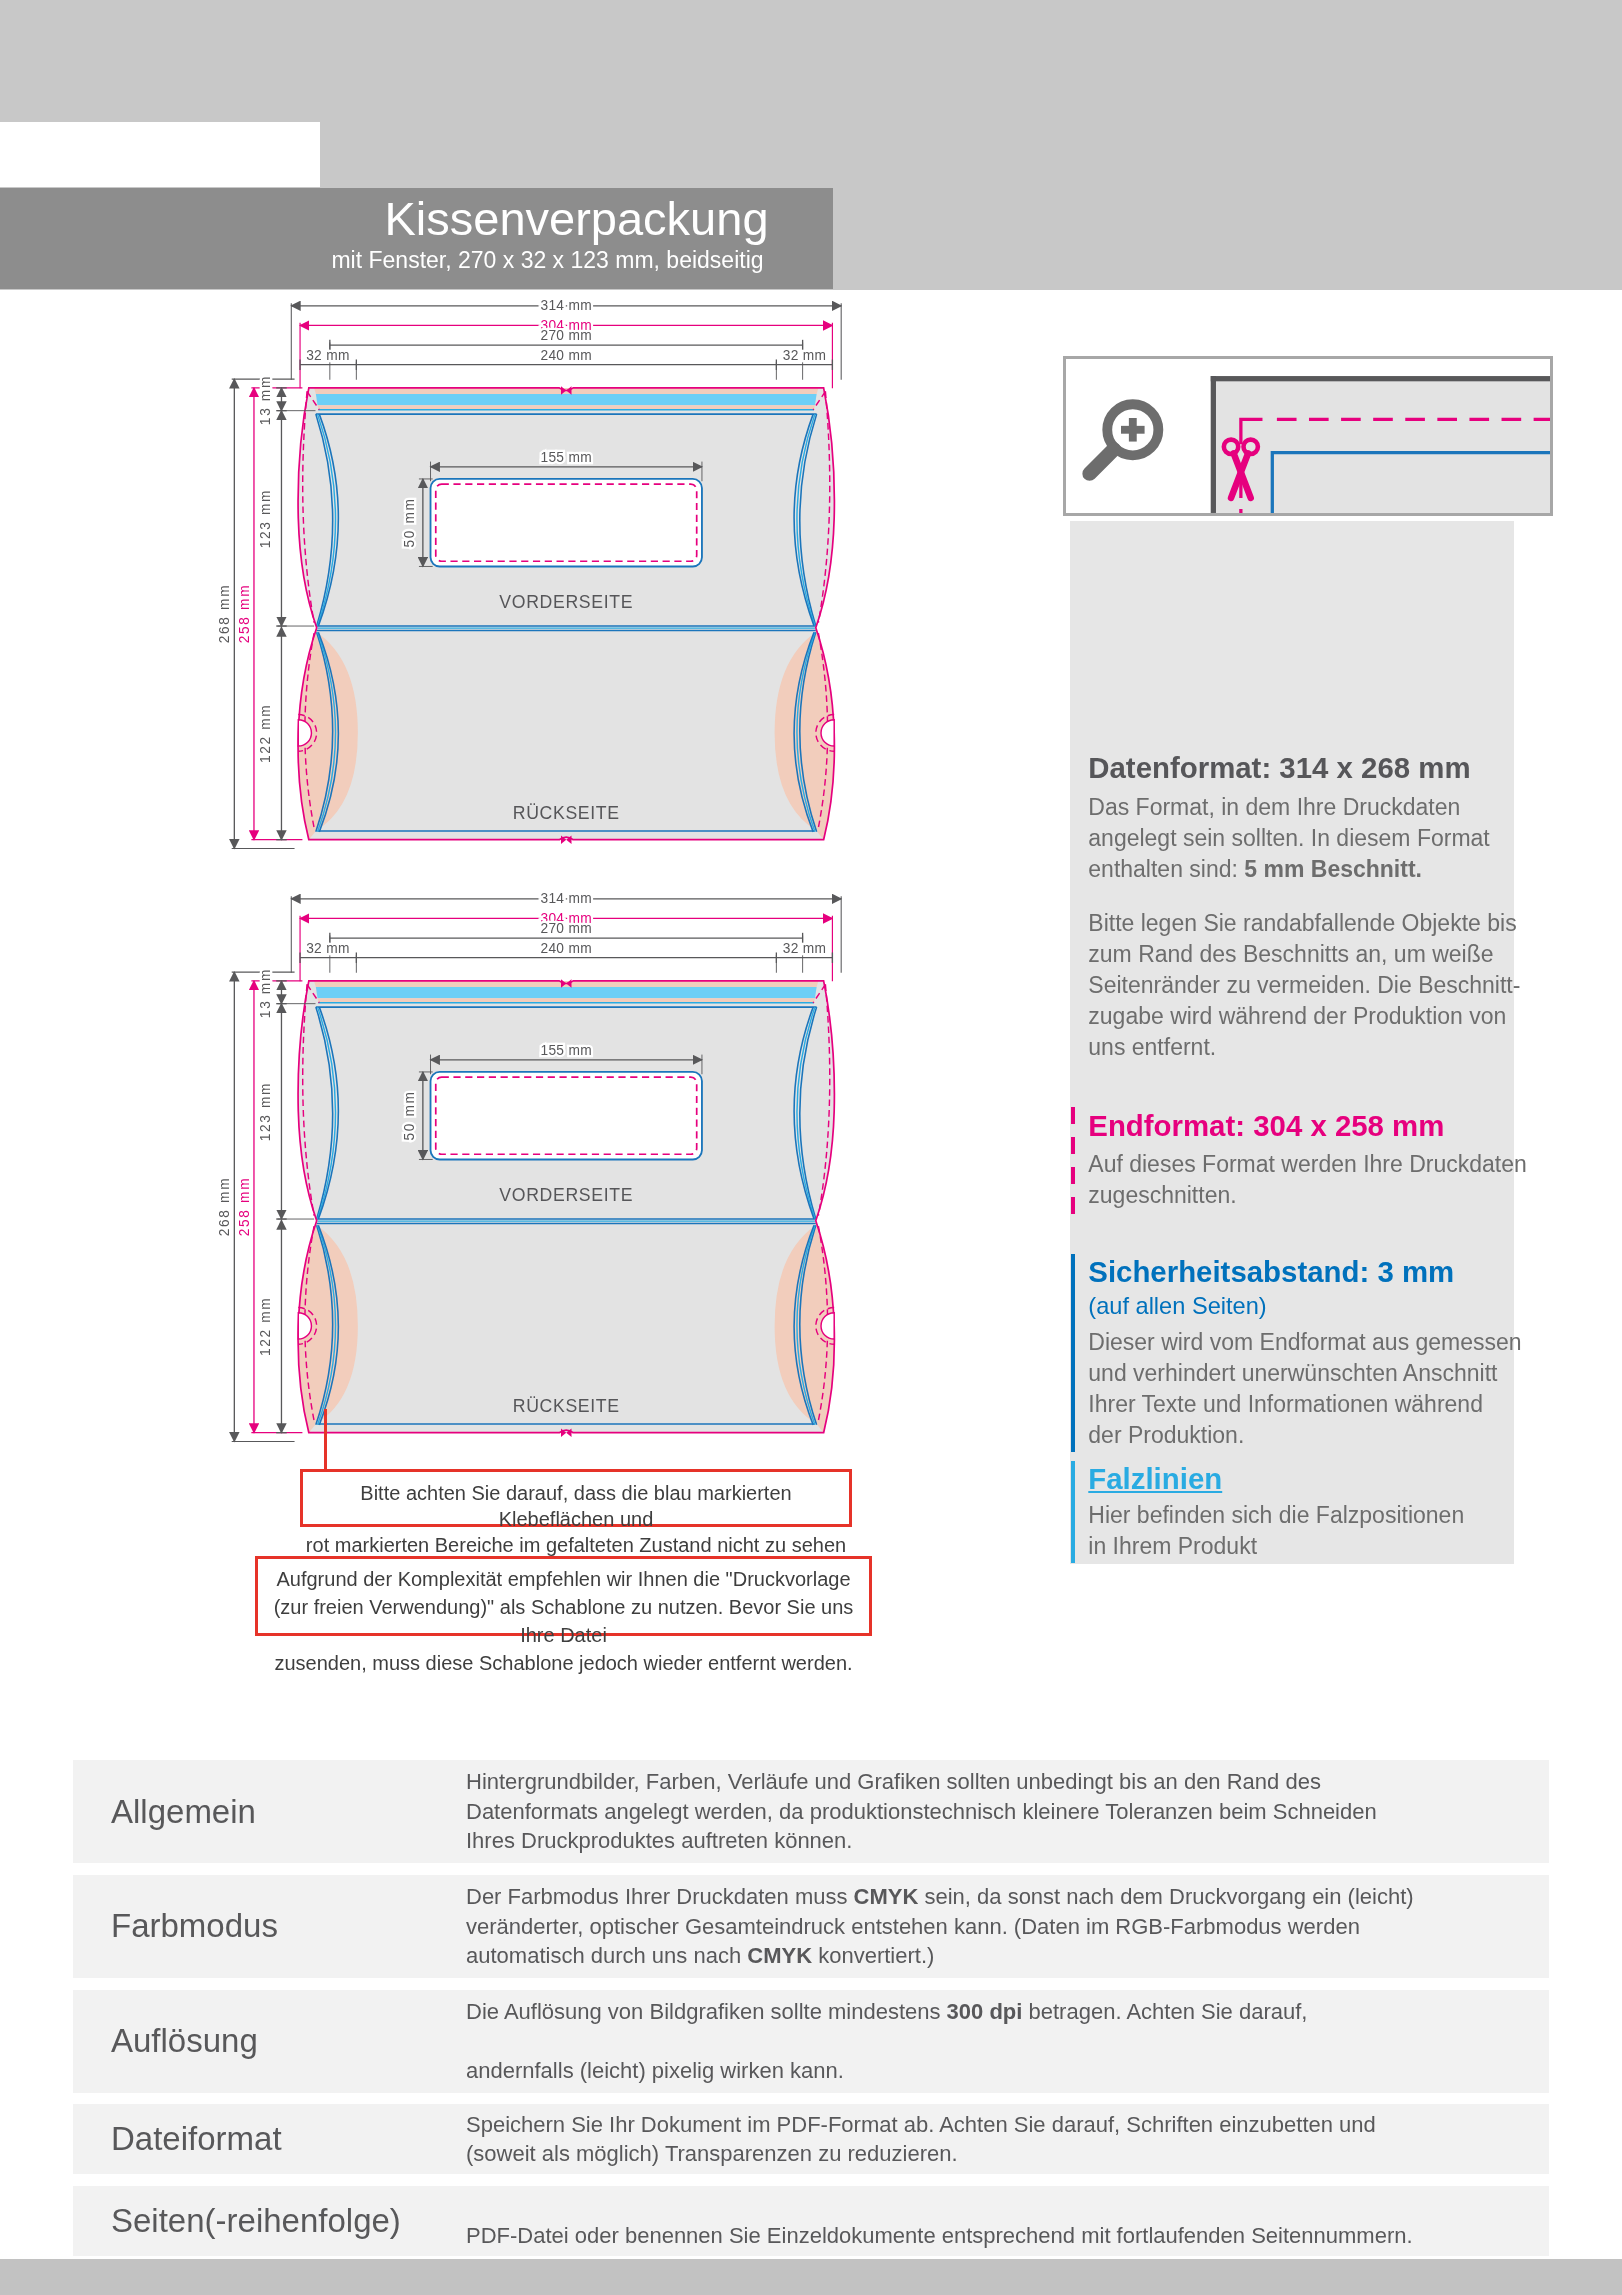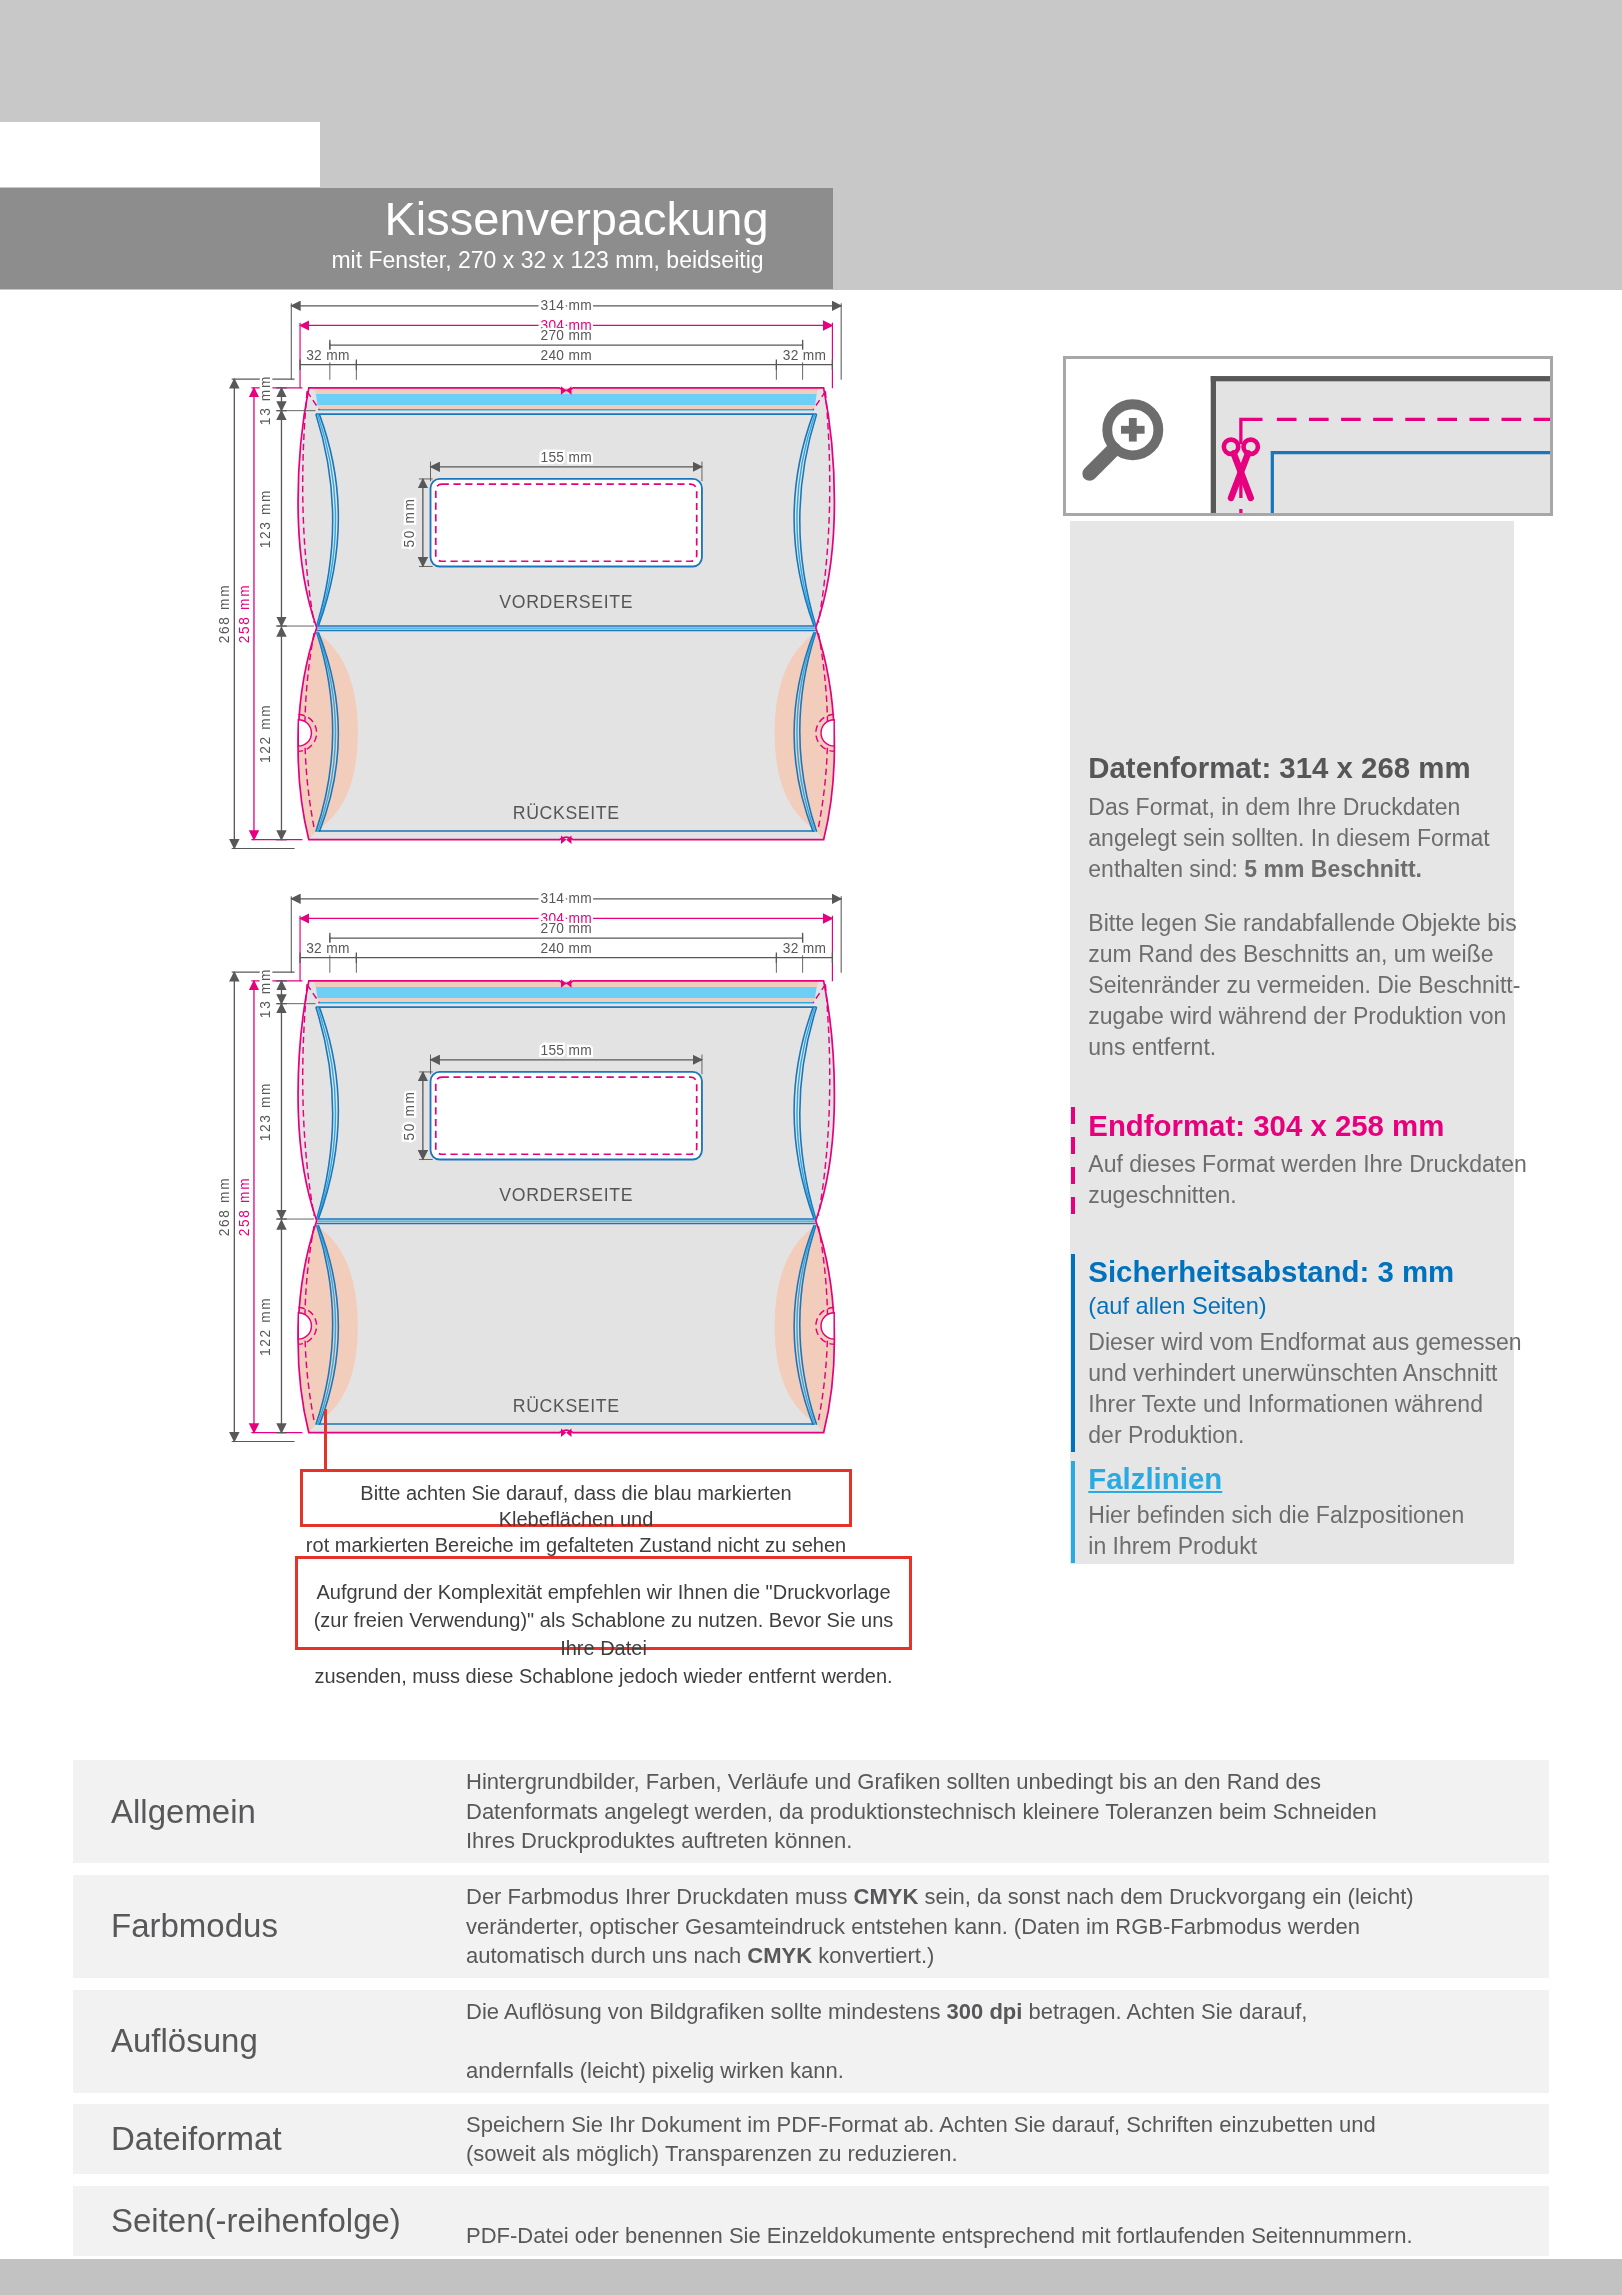--- a/index.html
+++ b/index.html
@@ -25,21 +25,21 @@
   #h-sicherheit{color:#0071bc;}
   #sub-sicherheit{font-weight:400;font-size:23.6px;color:#0071bc;}
   #h-falzlinien{color:#29abe2;text-decoration:underline;}
   .accent{position:absolute;width:3.9px;}
   #accent-endformat{left:1071px;top:1107px;height:113px;background:repeating-linear-gradient(to bottom,#e6007e 0 17px,rgba(0,0,0,0) 17px 30px);}
   #accent-sicherheit{left:1071px;top:1254px;height:198px;background:#0071bc;}
   #accent-falzlinien{left:1071px;top:1461px;height:102px;background:#29abe2;}
   
   .warn-box{position:absolute;background:#fff;border:3.3px solid #e63329;box-sizing:border-box;text-align:center;color:#3e3e3e;}
   #warn1{left:300px;top:1469px;width:552px;height:58px;font-size:20px;line-height:26px;padding-top:8px;}
-  #warn2{left:255px;top:1556px;width:617px;height:94px;font-size:20px;line-height:28px;padding-top:19px;margin-left:40px;}
+  #warn2{left:255px;top:1556px;width:617px;height:80px;font-size:20px;line-height:28px;padding-top:6px;}
   #warn-leader{left:324px;top:1409px;width:3.3px;height:60px;background:#e63329;}
   
   #tips-banner{left:73px;top:1771px;width:1476px;height:72px;background:#8d8d8d;}
   #tips-heading{margin:0;padding-left:43px;line-height:72px;font-size:36px;font-weight:400;color:#fff;}
   #tips-rows{left:73px;top:1760px;width:1476px;}
   .tip-row{display:flex;align-items:center;background:#f2f2f2;margin-bottom:11.8px;}
   .tip-row-label{width:393px;padding-left:38px;box-sizing:border-box;font-size:33px;color:#58585a;flex:0 0 auto;}
   .tip-row-text{flex:1 1 auto;font-size:22px;line-height:29.4px;color:#58585a;padding-right:26px;}
   #footer-band{left:0;top:2259px;width:1623px;height:37px;background:#c2c2c2;}
   b{font-weight:700;}

